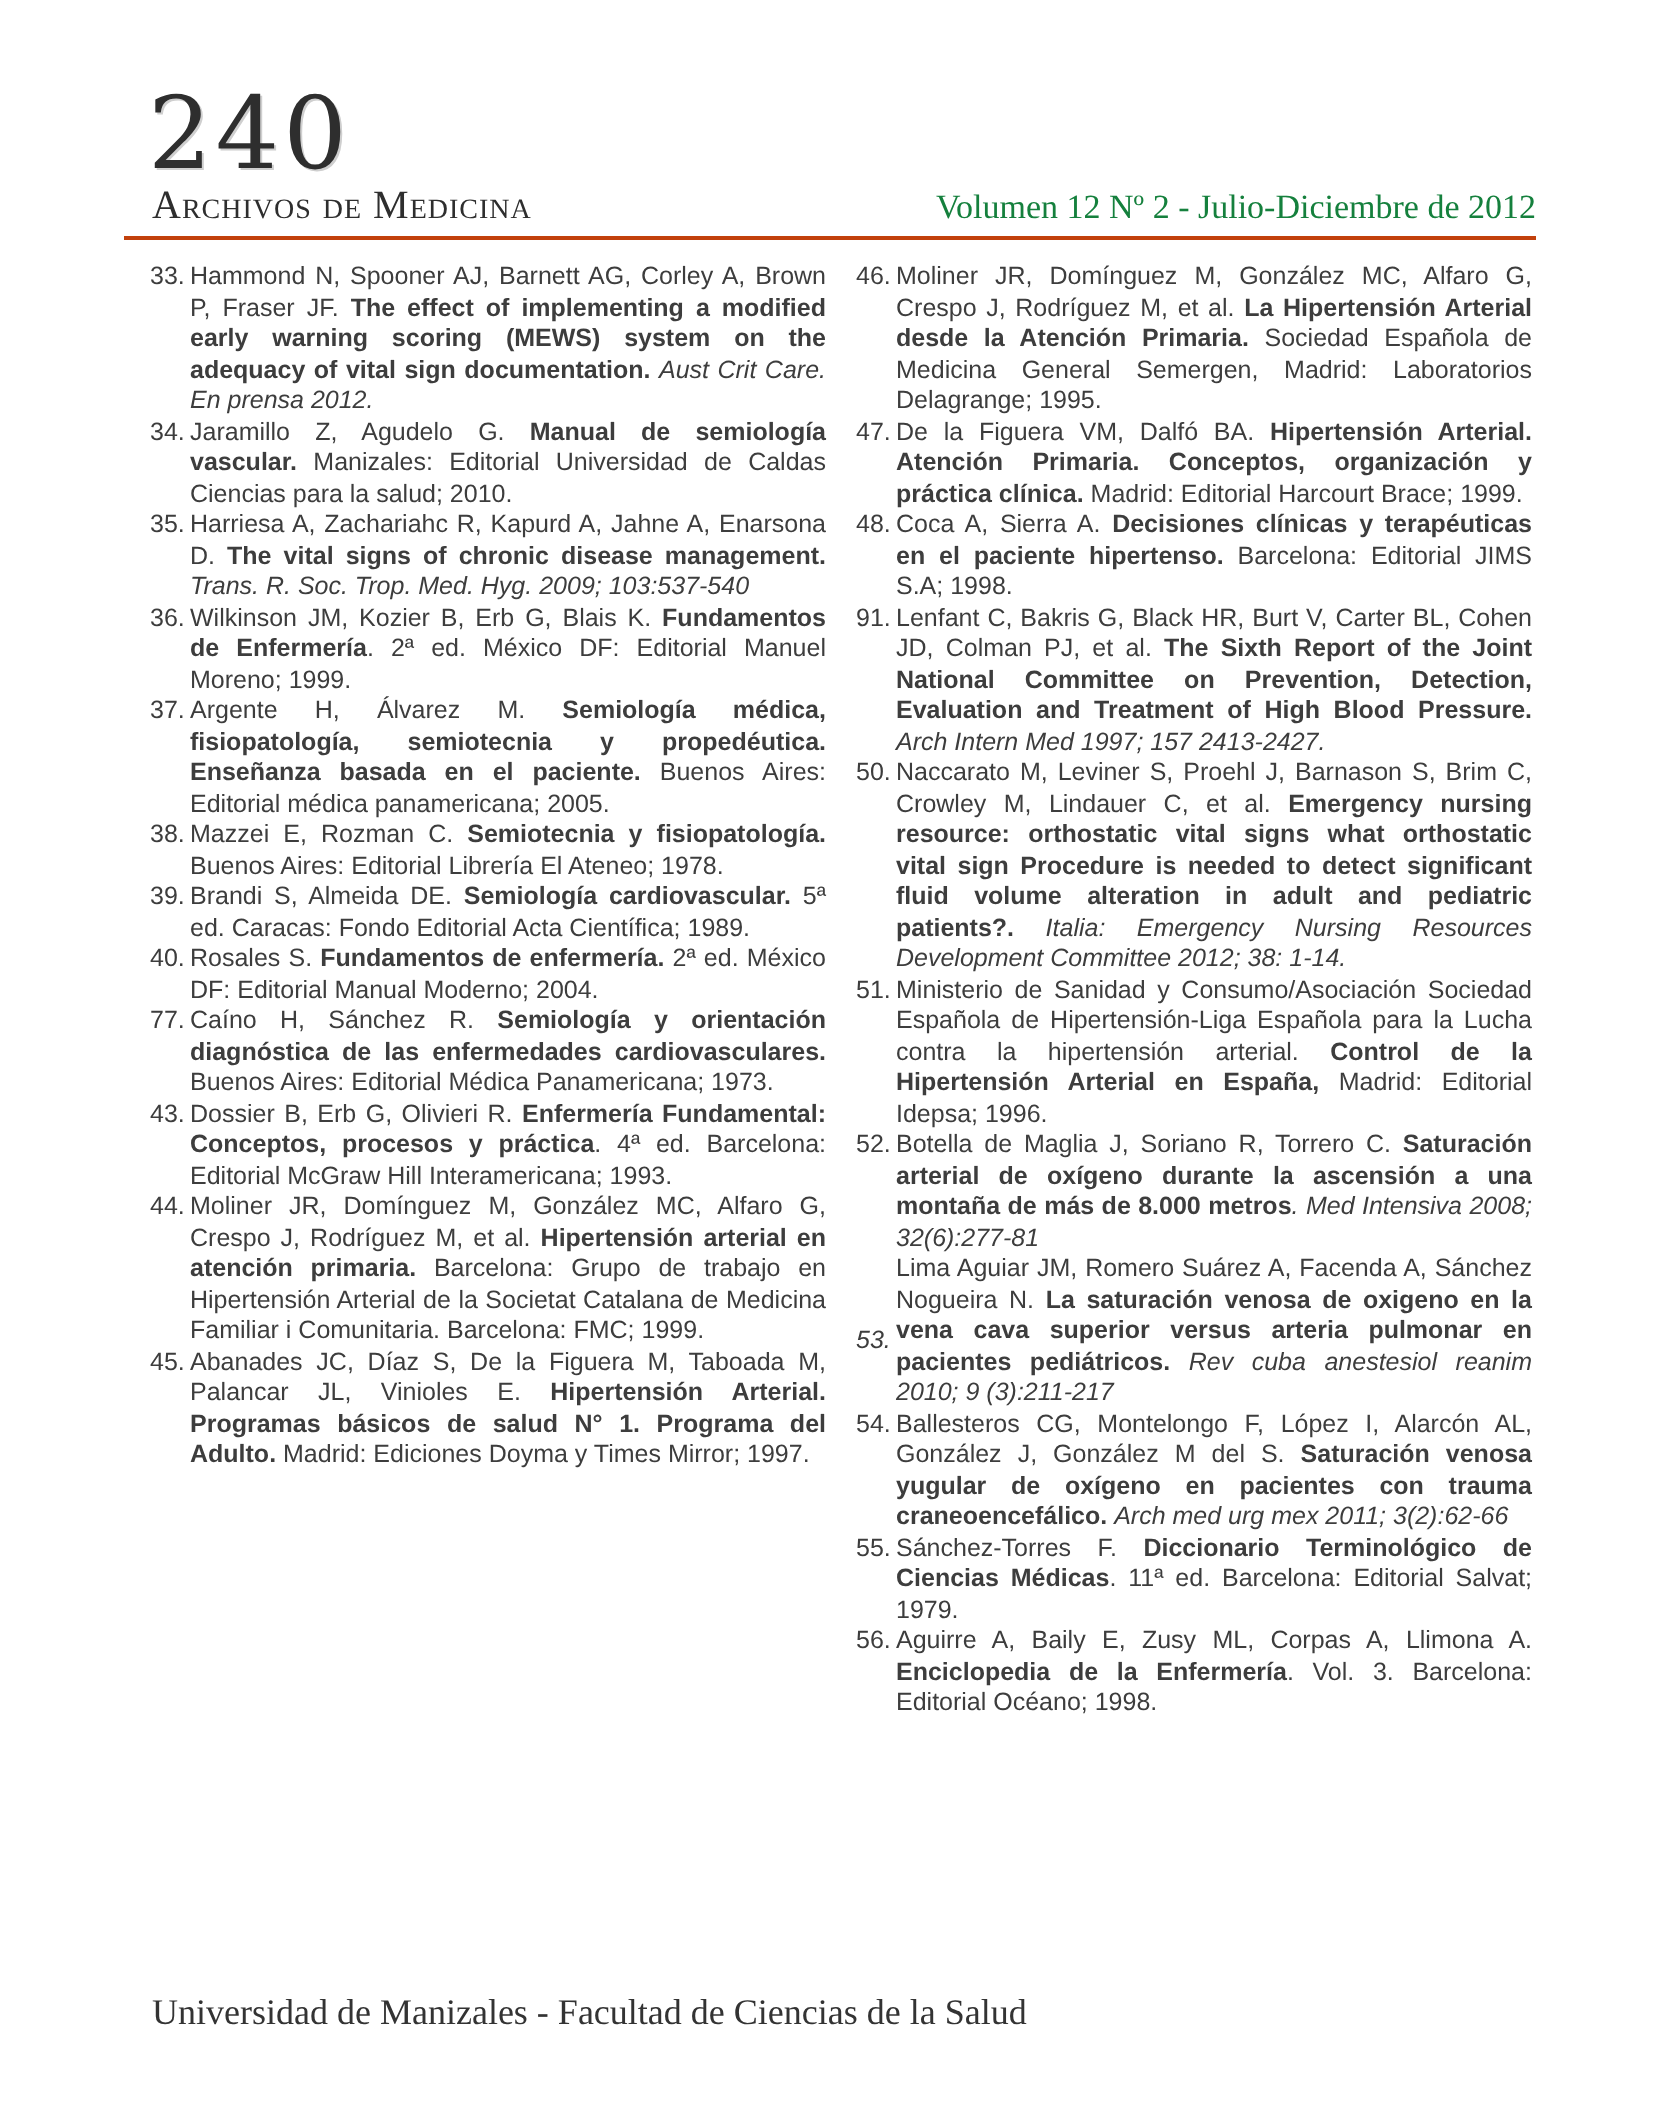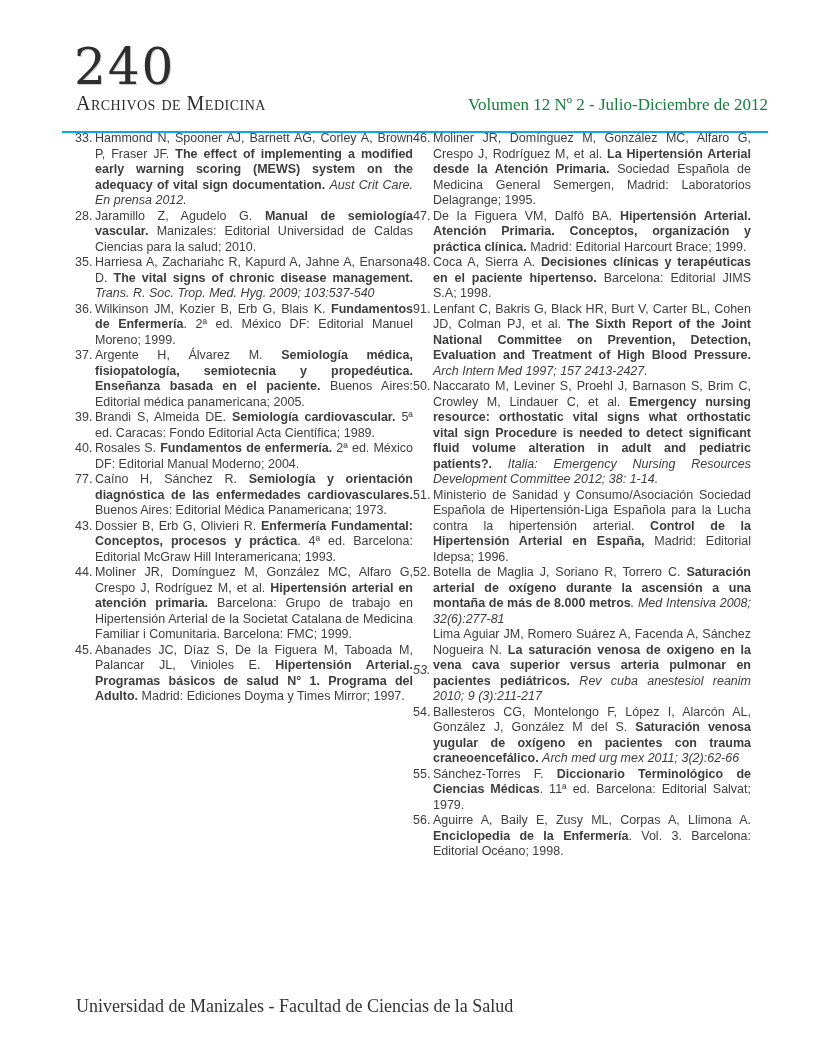--- a/index.html
+++ b/index.html
@@ -25,22 +25,22 @@
     line-height: 50px;
     font-weight: 400;
     color: #2e2e2e;
     letter-spacing: 2px;
     text-shadow: 1px 1px 0 #cfcfcf;
   }
   .header-row {
     display: flex;
     justify-content: space-between;
     align-items: baseline;
-    border-bottom: 2px solid #0ea5e9;
-    padding-bottom: 16px;
+    border-bottom: 2px solid #c2410c;
+    padding-bottom: 3px;
     margin-top: 0px;
   }
   .journal-title {
     margin-left: 14px;
     font-family: "Liberation Serif", "DejaVu Serif", serif;
     font-variant: small-caps;
     font-size: 20px;
     letter-spacing: 0.5px;
     color: #2e2e2e;
   }
@@ -49,20 +49,21 @@
     font-size: 17px;
     color: #15803d;
   }
   
   .columns {
     position: absolute;
     top: 131px;
     left: 75px;
     width: 691px;
     display: flex;
+    gap: 15px;
   }
   .col {
     width: 338px;
     flex: 0 0 338px;
   }
   .ref {
     display: flex;
     font-size: 12.5px;
     line-height: 15.5px;
     color: #3d3d3d;
@@ -101,36 +102,40 @@
     </div>
   </div>
 
   <div class="columns">
     <div class="col" id="col-left">
         <div class="ref">
           <span class="ref-num">33.</span>
           <span class="ref-body"><span class="seg-regular">Hammond N, Spooner AJ, Barnett AG, Corley A, Brown P, Fraser JF. </span><span class="seg-bold">The effect of implementing a modified early warning scoring (MEWS) system on the adequacy of vital sign documentation. </span><span class="seg-italic">Aust Crit Care. En prensa 2012.</span></span>
         </div>
         <div class="ref">
-          <span class="ref-num">28.</span>
+          <span class="ref-num">34.</span>
           <span class="ref-body"><span class="seg-regular">Jaramillo Z, Agudelo G. </span><span class="seg-bold">Manual de semiología vascular. </span><span class="seg-regular">Manizales: Editorial Universidad de Caldas Ciencias para la salud; 2010.</span></span>
         </div>
         <div class="ref">
           <span class="ref-num">35.</span>
           <span class="ref-body"><span class="seg-regular">Harriesa A, Zachariahc R, Kapurd A, Jahne A, Enarsona D. </span><span class="seg-bold">The vital signs of chronic disease management. </span><span class="seg-italic">Trans. R. Soc. Trop. Med. Hyg. 2009; 103:537-540</span></span>
         </div>
         <div class="ref">
           <span class="ref-num">36.</span>
           <span class="ref-body"><span class="seg-regular">Wilkinson JM, Kozier B, Erb G, Blais K. </span><span class="seg-bold">Fundamentos de Enfermería</span><span class="seg-regular">. 2ª ed. México DF: Editorial Manuel Moreno; 1999.</span></span>
         </div>
         <div class="ref">
           <span class="ref-num">37.</span>
           <span class="ref-body"><span class="seg-regular">Argente H, Álvarez M. </span><span class="seg-bold">Semiología médica, fisiopatología, semiotecnia y propedéutica. Enseñanza basada en el paciente. </span><span class="seg-regular">Buenos Aires: Editorial médica panamericana; 2005.</span></span>
         </div>
         <div class="ref">
+          <span class="ref-num">38.</span>
+          <span class="ref-body"><span class="seg-regular">Mazzei E, Rozman C. </span><span class="seg-bold">Semiotecnia y fisiopatología. </span><span class="seg-regular">Buenos Aires: Editorial Librería El Ateneo; 1978.</span></span>
+        </div>
+        <div class="ref">
           <span class="ref-num">39.</span>
           <span class="ref-body"><span class="seg-regular">Brandi S, Almeida DE. </span><span class="seg-bold">Semiología cardiovascular. </span><span class="seg-regular">5ª ed. Caracas: Fondo Editorial Acta Científica; 1989.</span></span>
         </div>
         <div class="ref">
           <span class="ref-num">40.</span>
           <span class="ref-body"><span class="seg-regular">Rosales S. </span><span class="seg-bold">Fundamentos de enfermería. </span><span class="seg-regular">2ª ed. México DF: Editorial Manual Moderno; 2004.</span></span>
         </div>
         <div class="ref">
           <span class="ref-num">77.</span>
           <span class="ref-body"><span class="seg-regular">Caíno H, Sánchez R. </span><span class="seg-bold">Semiología y orientación diagnóstica de las enfermedades cardiovasculares. </span><span class="seg-regular">Buenos Aires: Editorial Médica Panamericana; 1973.</span></span>

